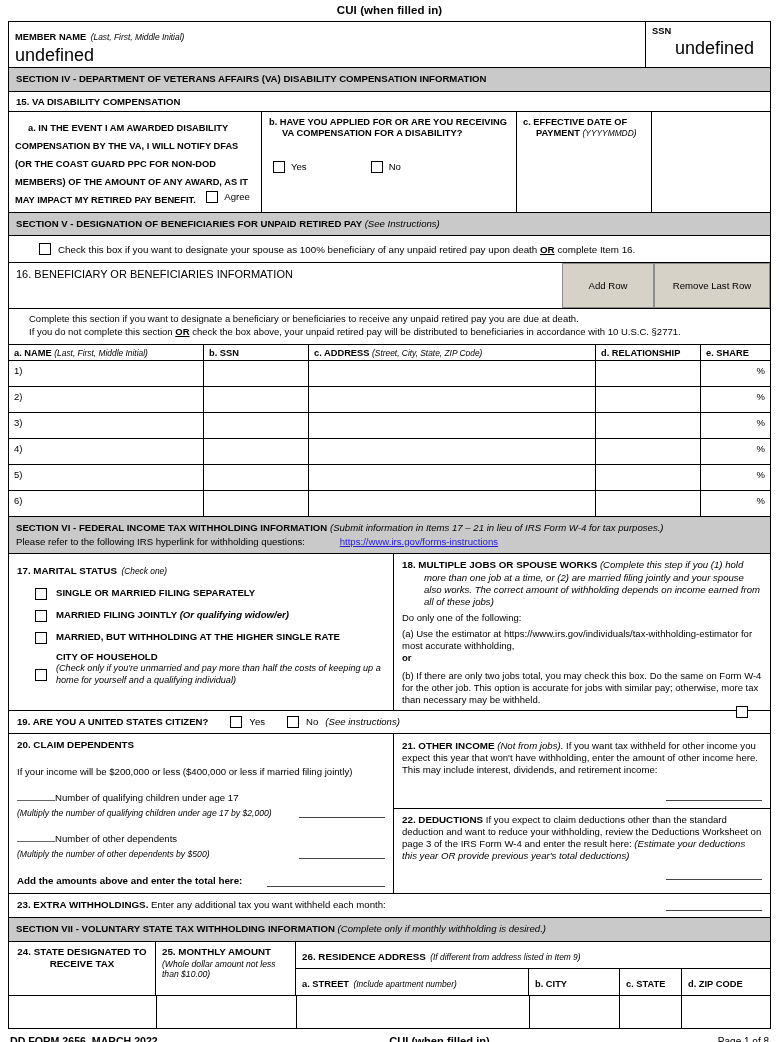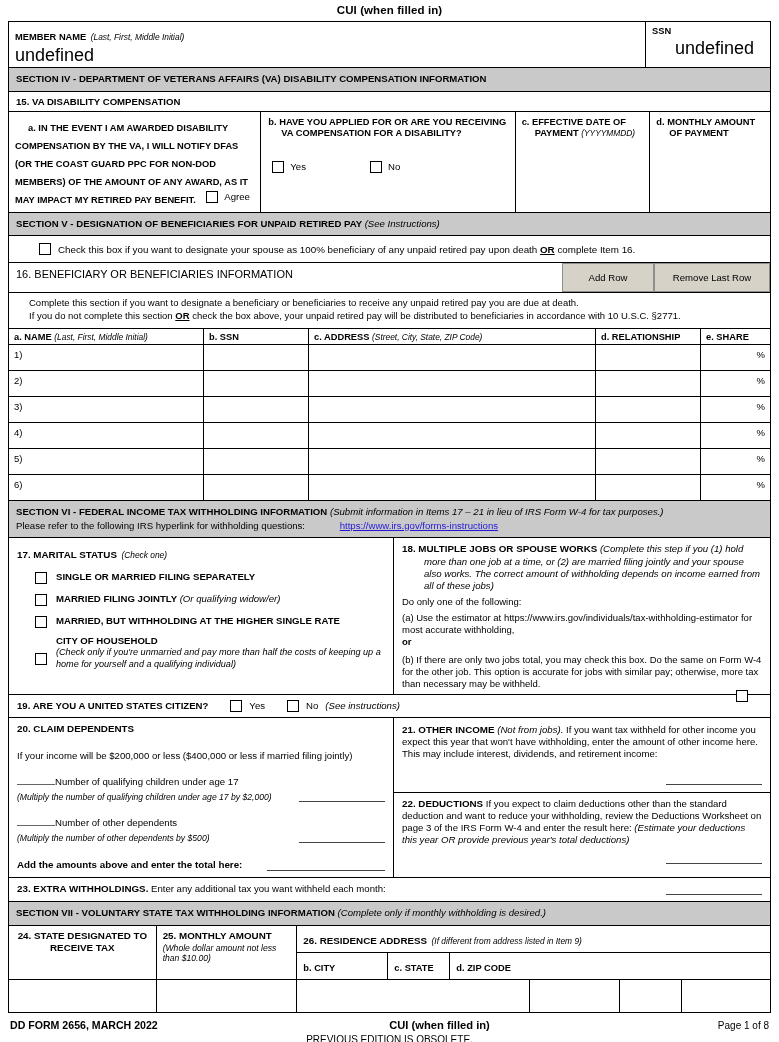--- a/index.html
+++ b/index.html
@@ -82,21 +82,21 @@
   .spouse-line { padding: 7px 7px 7px 30px; font-size: 9.8px; }
   .spouse-line .cb { margin-right: 7px; }
 
   .i16-bar { display: flex; align-items: stretch; }
   .i16-title { flex: 1; padding: 5px 7px; font-size: 11px; font-weight: normal; }
   .btn {
     background: #d6d2c8;
     border: 1px solid #8d8d8d;
     font-size: 9.6px;
     font-family: "Liberation Sans", sans-serif;
-    padding: 8px 4px;
+    padding: 16px 4px;
     display: flex; align-items: center; justify-content: center;
     cursor: pointer;
   }
   .btn-add { width: 92px; }
   .btn-rem { width: 116px; }
 
   .i16-note { padding: 4px 7px 5px 20px; font-size: 9.5px; line-height: 1.36; }
 
   
   .bt-head { display: flex; font-size: 9.3px; font-weight: bold; }
@@ -109,21 +109,21 @@
   .bt-head > div { padding: 3px 4px 2px 5px; }
   .bt-row > div { height: 25px; padding: 4px 5px; font-size: 9.5px; }
   .share-pct { text-align: right; padding-right: 6px; }
 
   
   .i17 { width: 385px; padding: 6px 8px 7px 8px; }
   .i18 { width: 376px; padding: 5px 7px 4px 8px; position: relative; }
   .ms-opt { display: flex; align-items: flex-start; margin-top: 9px; }
   .ms-opt .cb { margin-right: 9px; margin-left: 18px; flex: none; margin-top: 1px; }
   .ms-opt .ms-lbl { font-size: 9.6px; font-weight: bold; line-height: 1.25; }
-  .ms-opt .ms-lbl i { font-weight: normal; }
+  .ms-opt .ms-lbl i { font-weight: bold; }
   .hoh-txt { font-size: 9.1px; font-style: italic; font-weight: normal; line-height: 1.3; }
 
   .i18 .t { font-size: 9.5px; line-height: 1.26; }
   .i18 .t.ind { padding-left: 22px; text-indent: -22px; }
 
   
   .i19 { padding: 5px 8px 5px 8px; font-size: 9.6px; font-weight: bold; display: flex; align-items: center; }
   .i19 .opt { margin-left: 22px; display: inline-flex; align-items: center; gap: 7px; font-weight: normal; }
 
   
@@ -204,23 +204,20 @@
           <span class="cb-wrap">
             <span class="cb"></span>
             <span class="txt">No</span>
           </span>
         </div>
       </div>
       <div class="cell bdr-r i15c">
         <div class="lbl hang"><span>c. EFFECTIVE DATE OF PAYMENT</span>
           <span class="lbl-it">(YYYYMMDD)</span></div>
       </div>
-      <div class="cell i15d">
-        <div class="lbl hang">d. MONTHLY AMOUNT OF PAYMENT</div>
-      </div>
     </div>
 
     <div class="sec-band bdr-b">
       <span>SECTION V - DESIGNATION OF BENEFICIARIES FOR UNPAID RETIRED PAY</span>
       <span class="sub">(See Instructions)</span>
     </div>
 
     <div class="spouse-line bdr-b">
       <span class="cb"></span><span>Check this box if you want to designate your spouse as 100% beneficiary of any unpaid retired pay upon death </span><b style="text-decoration:underline">OR</b><span> complete Item 16.</span>
     </div>
@@ -423,20 +420,24 @@
       <div class="cell bdr-r i25">
         <div class="lbl" style="font-size:9.8px">25. MONTHLY AMOUNT</div>
         <div class="small-it" style="margin-top:1px;">(Whole dollar amount not less than $10.00)</div>
       </div>
       <div class="cell i26">
         <div class="i26-head bdr-b">
           <span class="lbl" style="font-size:9.8px">26. RESIDENCE ADDRESS</span>
           <span class="lbl-it">(If different from address listed in Item 9)</span>
         </div>
         <div class="row">
+          <div class="cell bdr-r a-street">
+            <span class="lbl">a. STREET</span>
+            <span class="lbl-it">(Include apartment number)</span>
+          </div>
           <div class="cell bdr-r a-city">
             <span class="lbl">b. CITY</span>
           </div>
           <div class="cell bdr-r a-state">
             <span class="lbl">c. STATE</span>
           </div>
           <div class="cell a-zip">
             <span class="lbl">d. ZIP CODE</span>
           </div>
         </div>

